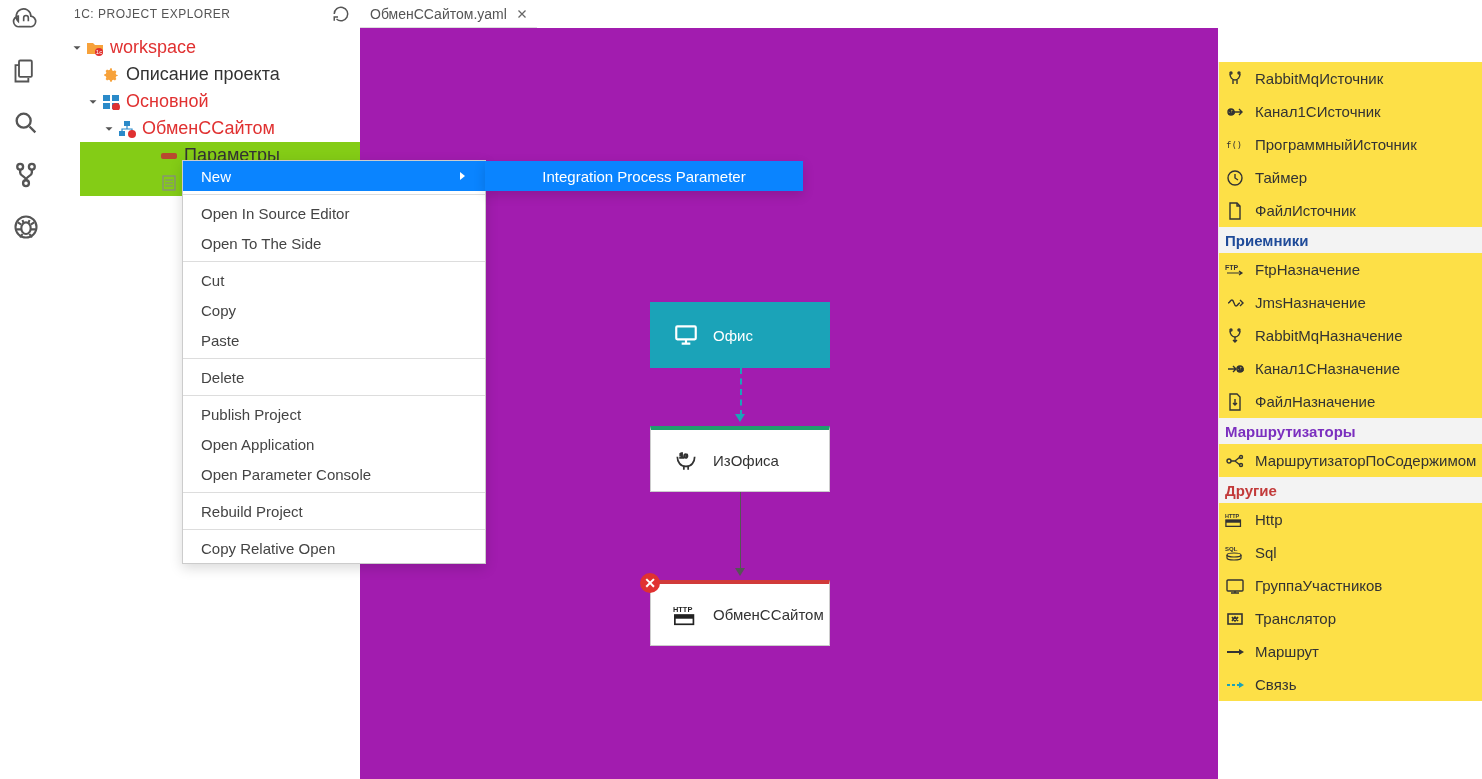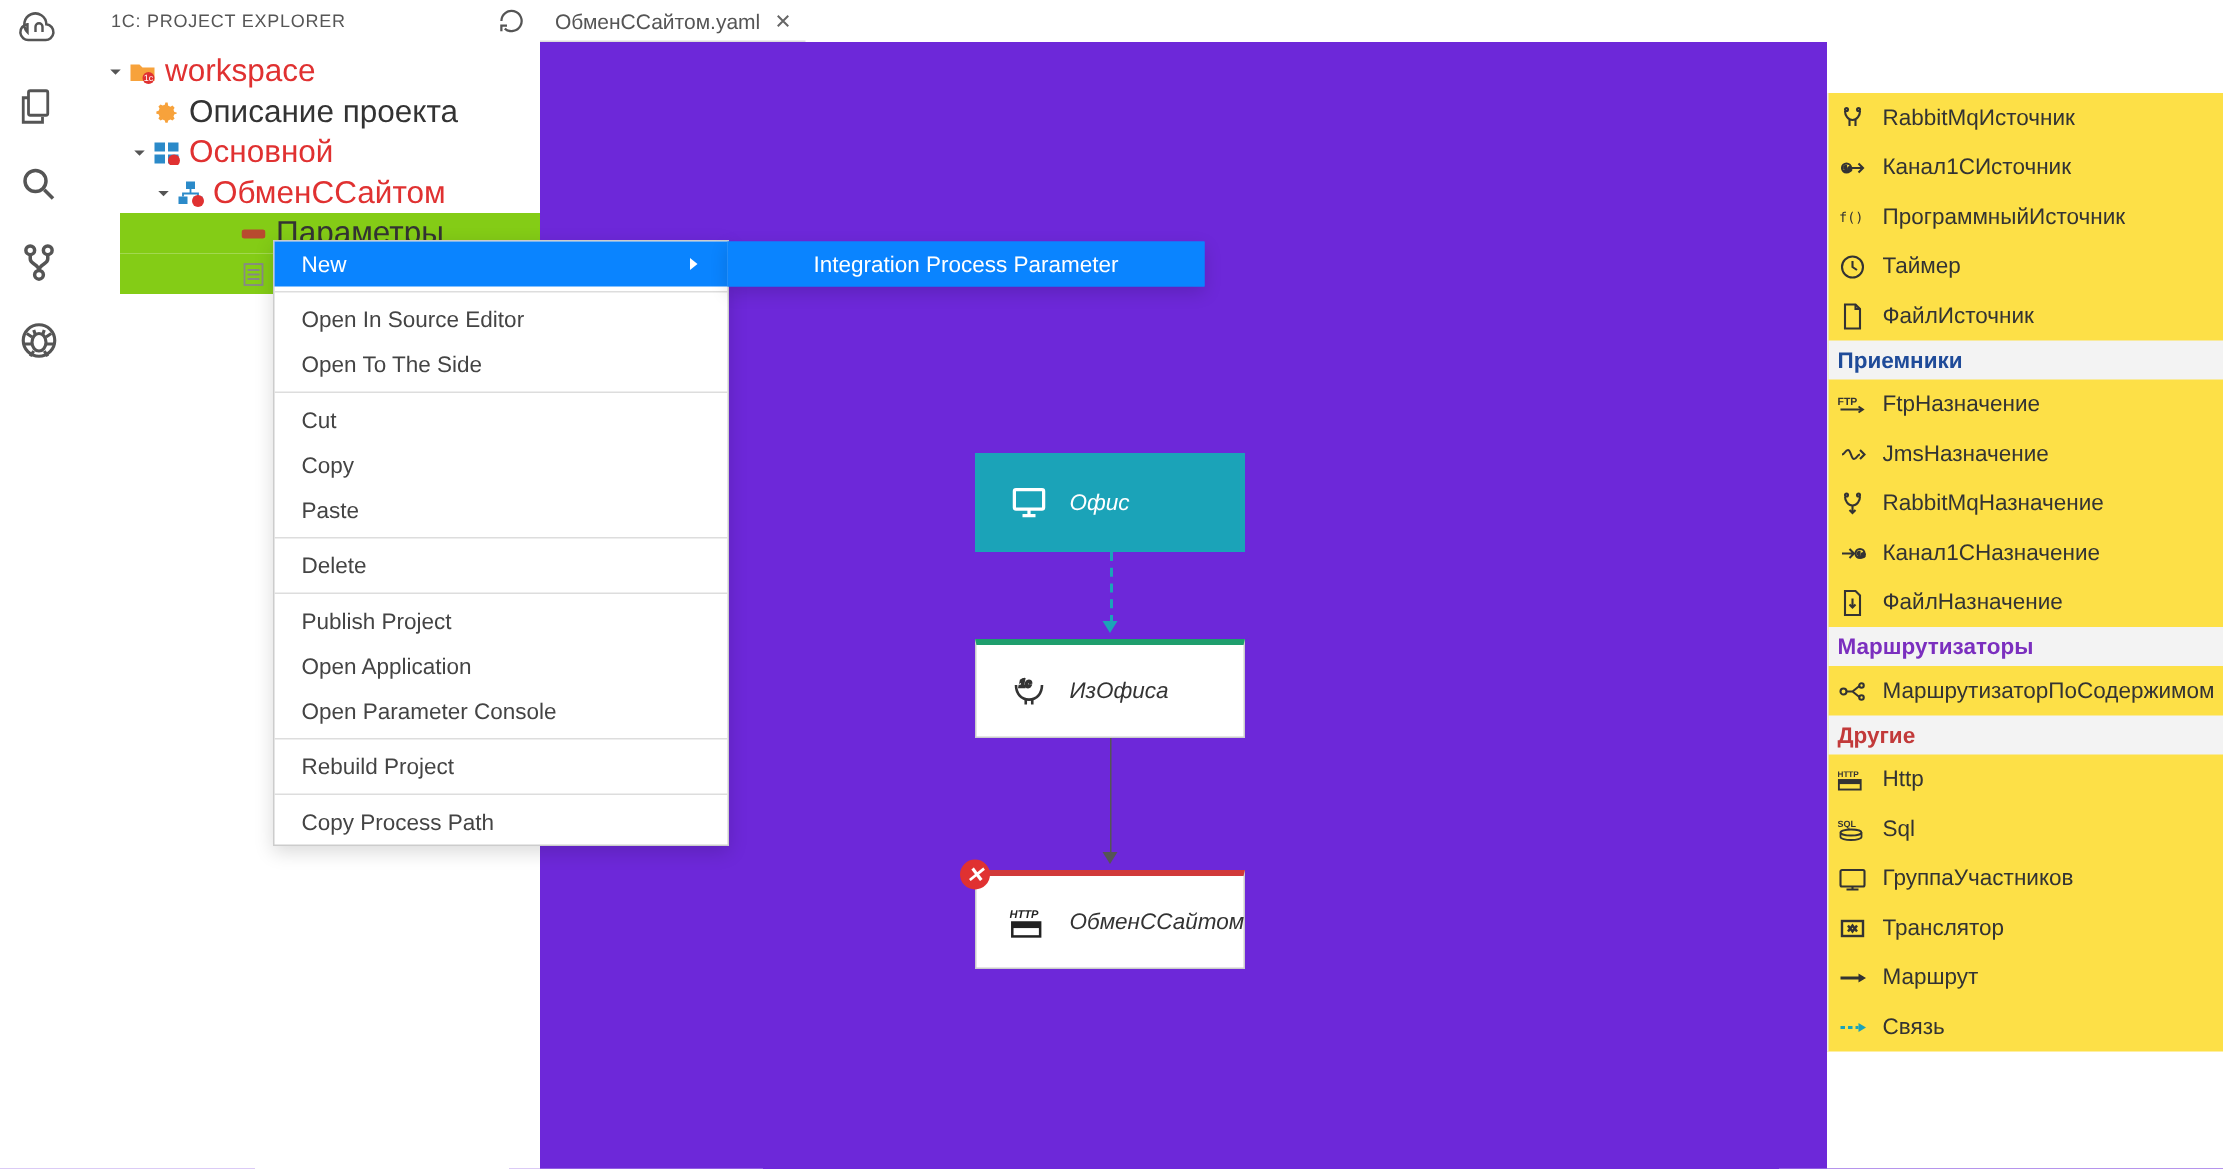--- a/index.html
+++ b/index.html
@@ -12,29 +12,29 @@
 .explorer { position: absolute; left: 52px; top: 0; width: 308px; height: 100%; background: #fff; }
 .explorer-header { height: 28px; display: flex; align-items: center; justify-content: space-between; padding: 0 10px 0 22px; font-size: 12px; letter-spacing: .5px; color: #555; }
 .refresh-icon { width: 18px; height: 18px; color: #555; cursor: pointer; }
 
 .tree { padding-top: 6px; }
 .tree-row { display: flex; align-items: center; height: 27px; padding-left: 8px; cursor: pointer; white-space: nowrap; }
 .tree-row.selected { background: #84cc16; margin-left: 28px; }
 .tree-indent { display: inline-block; }
 .chevron { width: 14px; height: 14px; margin-right: 2px; color: #555; flex-shrink: 0; }
 .tree-icon { width: 18px; height: 18px; margin-right: 6px; flex-shrink: 0; display: inline-flex; align-items: center; justify-content: center; }
-.tree-label { font-size: 21px; }
+.tree-label { font-size: 18px; }
 .txt-red { color: #e03131; }
 .txt-normal { color: #333; }
 
 .tab-bar { position: absolute; left: 360px; top: 0; height: 28px; display: flex; align-items: center; }
 .tab { display: flex; align-items: center; height: 28px; padding: 0 8px 0 10px; font-size: 14px; color: #555; border-bottom: 1px solid #ddd; cursor: pointer; gap: 8px; }
 .tab .close { width: 14px; height: 14px; color: #666; }
 
-.canvas { position: absolute; left: 360px; top: 28px; right: 264px; bottom: 0; background: #6d28d9; font-style: italic; }
+.canvas { position: absolute; left: 360px; top: 28px; right: 264px; bottom: 0; background: #a21caf; }
 
 .node { position: absolute; width: 180px; height: 66px; border: 1px solid #ccc; background: #fff; display: flex; align-items: center; gap: 14px; padding-left: 22px; font-size: 15px; }
 .node .nicon { width: 26px; height: 26px; display: flex; align-items: center; justify-content: center; }
 .node.teal { background: #1ba3b8; border-color: #1ba3b8; color: #fff; }
 .node.green-top { border-top: 4px solid #1f9e6d; }
 .node.red-top { border-top: 4px solid #d13a3a; }
 .err-badge { position: absolute; left: -11px; top: -11px; width: 20px; height: 20px; background: #e03131; border-radius: 50%; display: flex; align-items: center; justify-content: center; color: #fff; font-weight: bold; font-size: 14px; }
 
 .edge { position: absolute; left: 50%; width: 0; }
 .edge-dashed { border-left: 2px dashed #1ba3b8; }
@@ -276,21 +276,21 @@
     </div>
   <div class="cm-item">
       <span>Open Parameter Console</span>
     </div>
   <div class="sep"></div>
   <div class="cm-item">
       <span>Rebuild Project</span>
     </div>
   <div class="sep"></div>
   <div class="cm-item">
-      <span>Copy Process Path</span>
+      <span>Copy Relative Open</span>
     </div>
 </div>
 
 <div class="palette">
   <div class="palette-item">
       <span class="picon">
         <svg width="18" height="18" viewBox="0 0 18 18" fill="none" stroke="#333" stroke-width="1.4">
           <path d="M4 4c0 3 2 6 5 6s5-3 5-6"></path>
           <circle cx="5" cy="3" r="1"></circle>
           <circle cx="13" cy="3" r="1"></circle>

